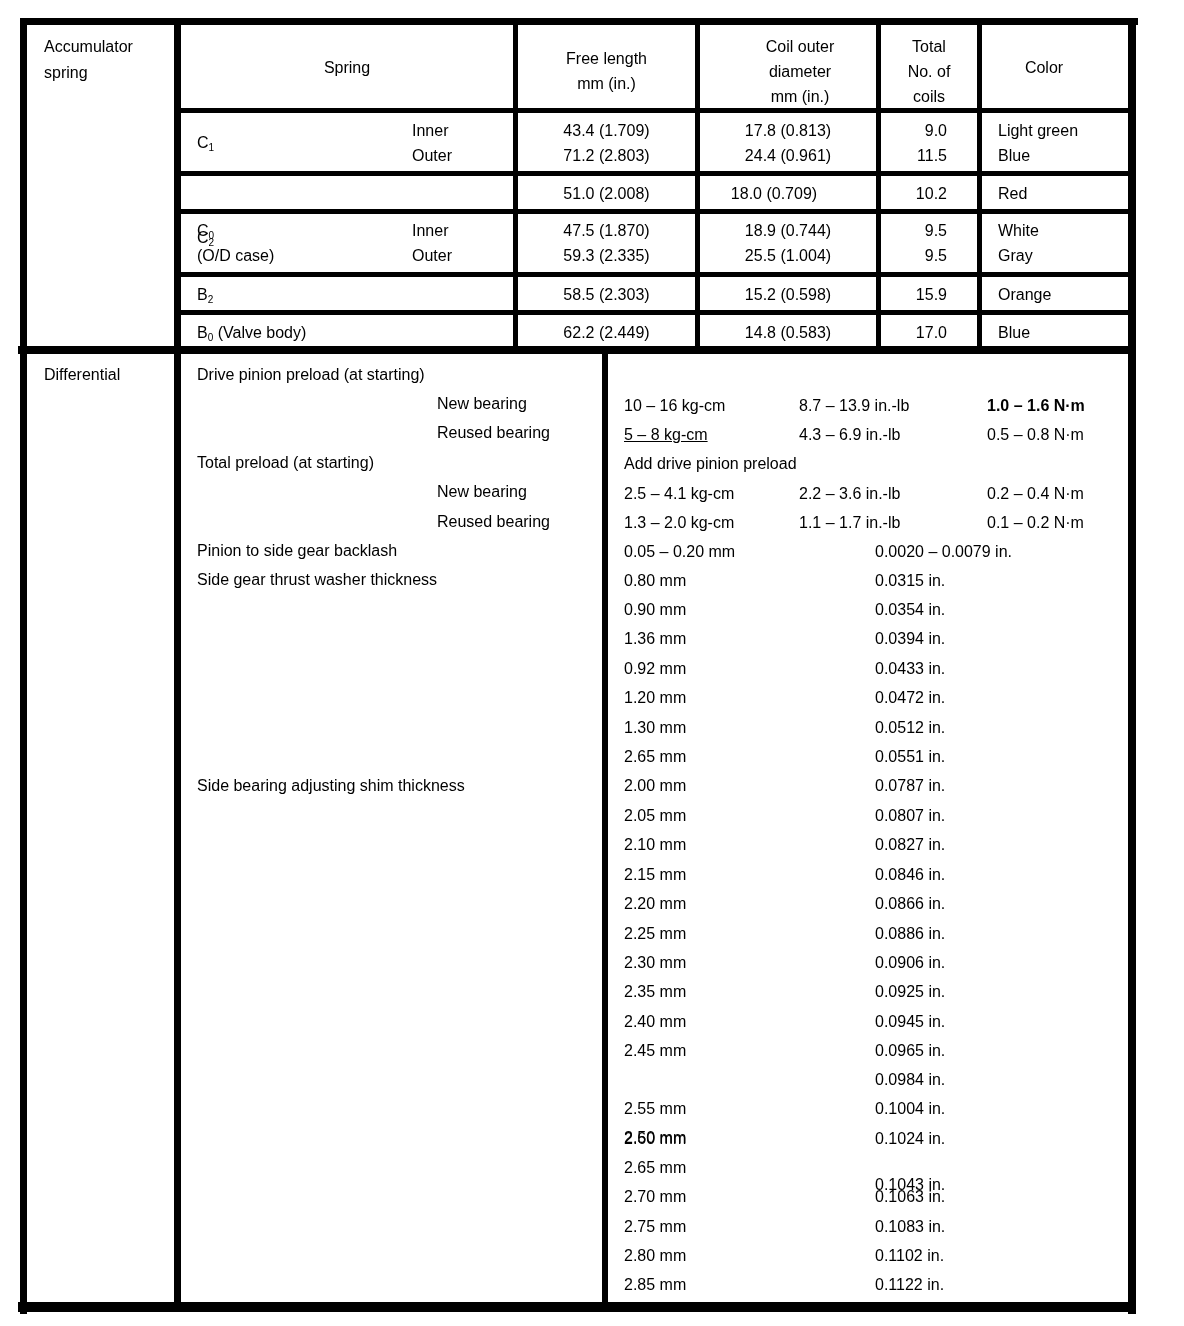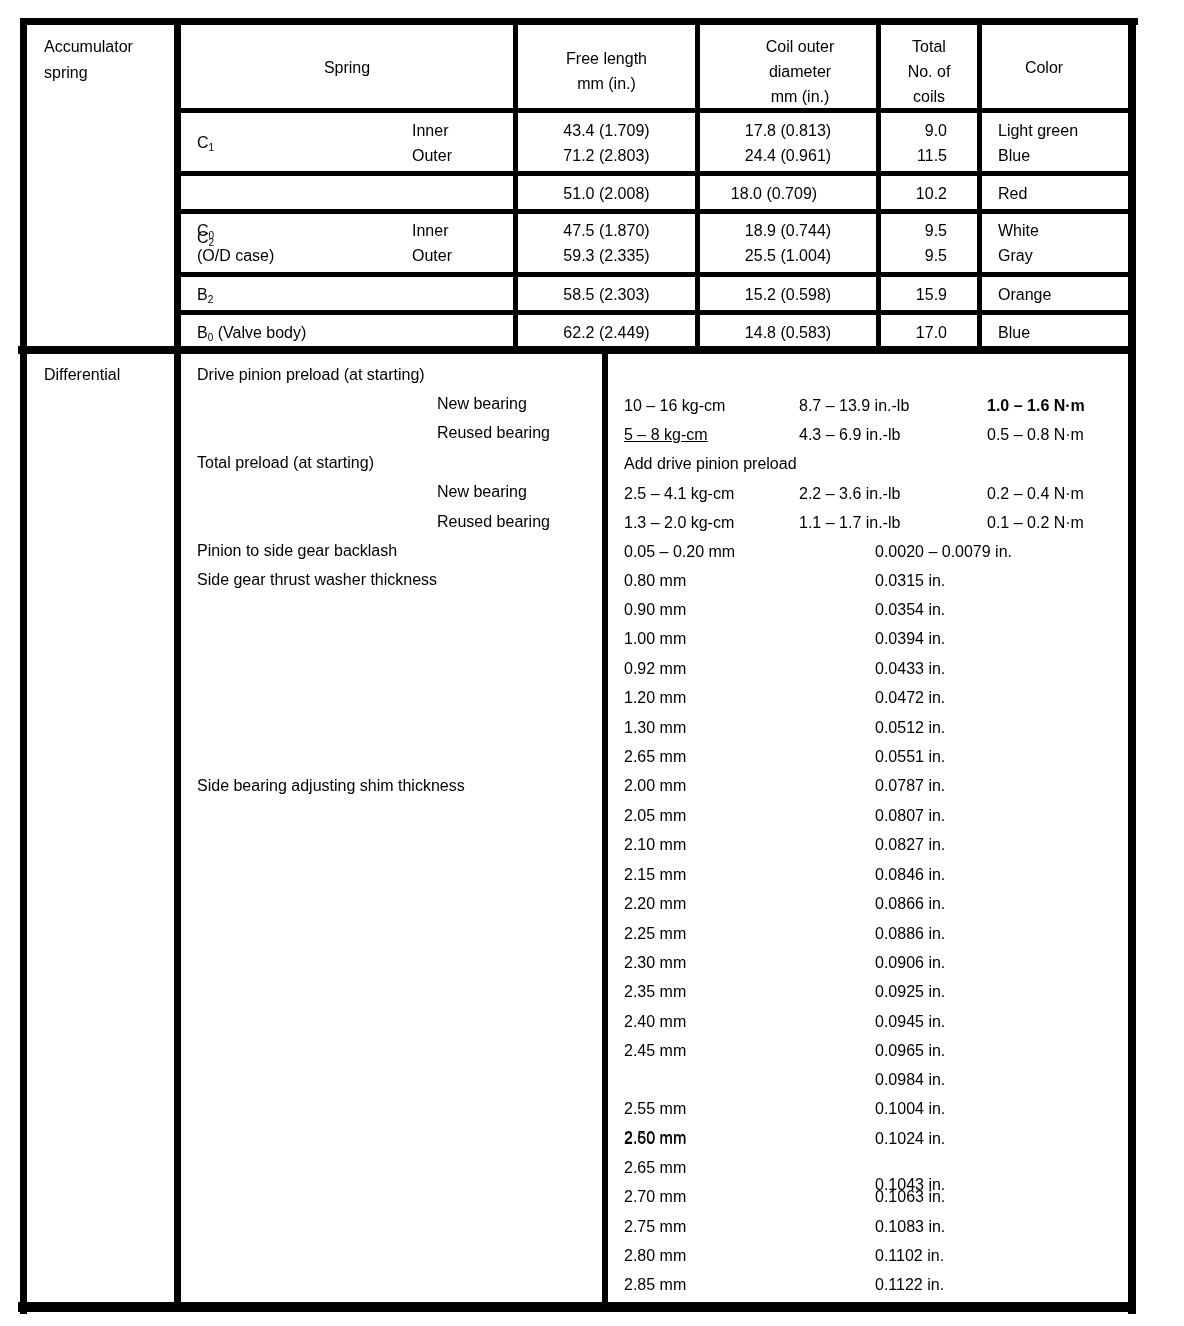--- a/index.html
+++ b/index.html
@@ -139,21 +139,21 @@
   <div class="t" style="left:197px;top:542px;">Pinion to side gear backlash</div>
   <div class="t" style="left:624px;top:543px;">0.05 – 0.20 mm</div>
   <div class="t" style="left:875px;top:543px;">0.0020 – 0.0079 in.</div>
 
   <div class="t" style="left:197px;top:571px;">Side gear thrust washer thickness</div>
   <div>
     <div class="t" style="left:624px;top:572px;">0.80 mm</div>
     <div class="t" style="left:875px;top:572px;">0.0315 in.</div>
     <div class="t" style="left:624px;top:601px;">0.90 mm</div>
     <div class="t" style="left:875px;top:601px;">0.0354 in.</div>
-    <div class="t" style="left:624px;top:630px;">1.00 mm</div>
+    <div class="t" style="left:624px;top:630px;">1.36 mm</div>
     <div class="t" style="left:875px;top:630px;">0.0394 in.</div>
     <div class="t" style="left:624px;top:660px;">0.92 mm</div>
     <div class="t" style="left:875px;top:660px;">0.0433 in.</div>
     <div class="t" style="left:624px;top:689px;">1.20 mm</div>
     <div class="t" style="left:875px;top:689px;">0.0472 in.</div>
     <div class="t" style="left:624px;top:719px;">1.30 mm</div>
     <div class="t" style="left:875px;top:719px;">0.0512 in.</div>
     <div class="t" style="left:624px;top:748px;">2.65 mm</div>
     <div class="t" style="left:875px;top:748px;">0.0551 in.</div>
   </div>

